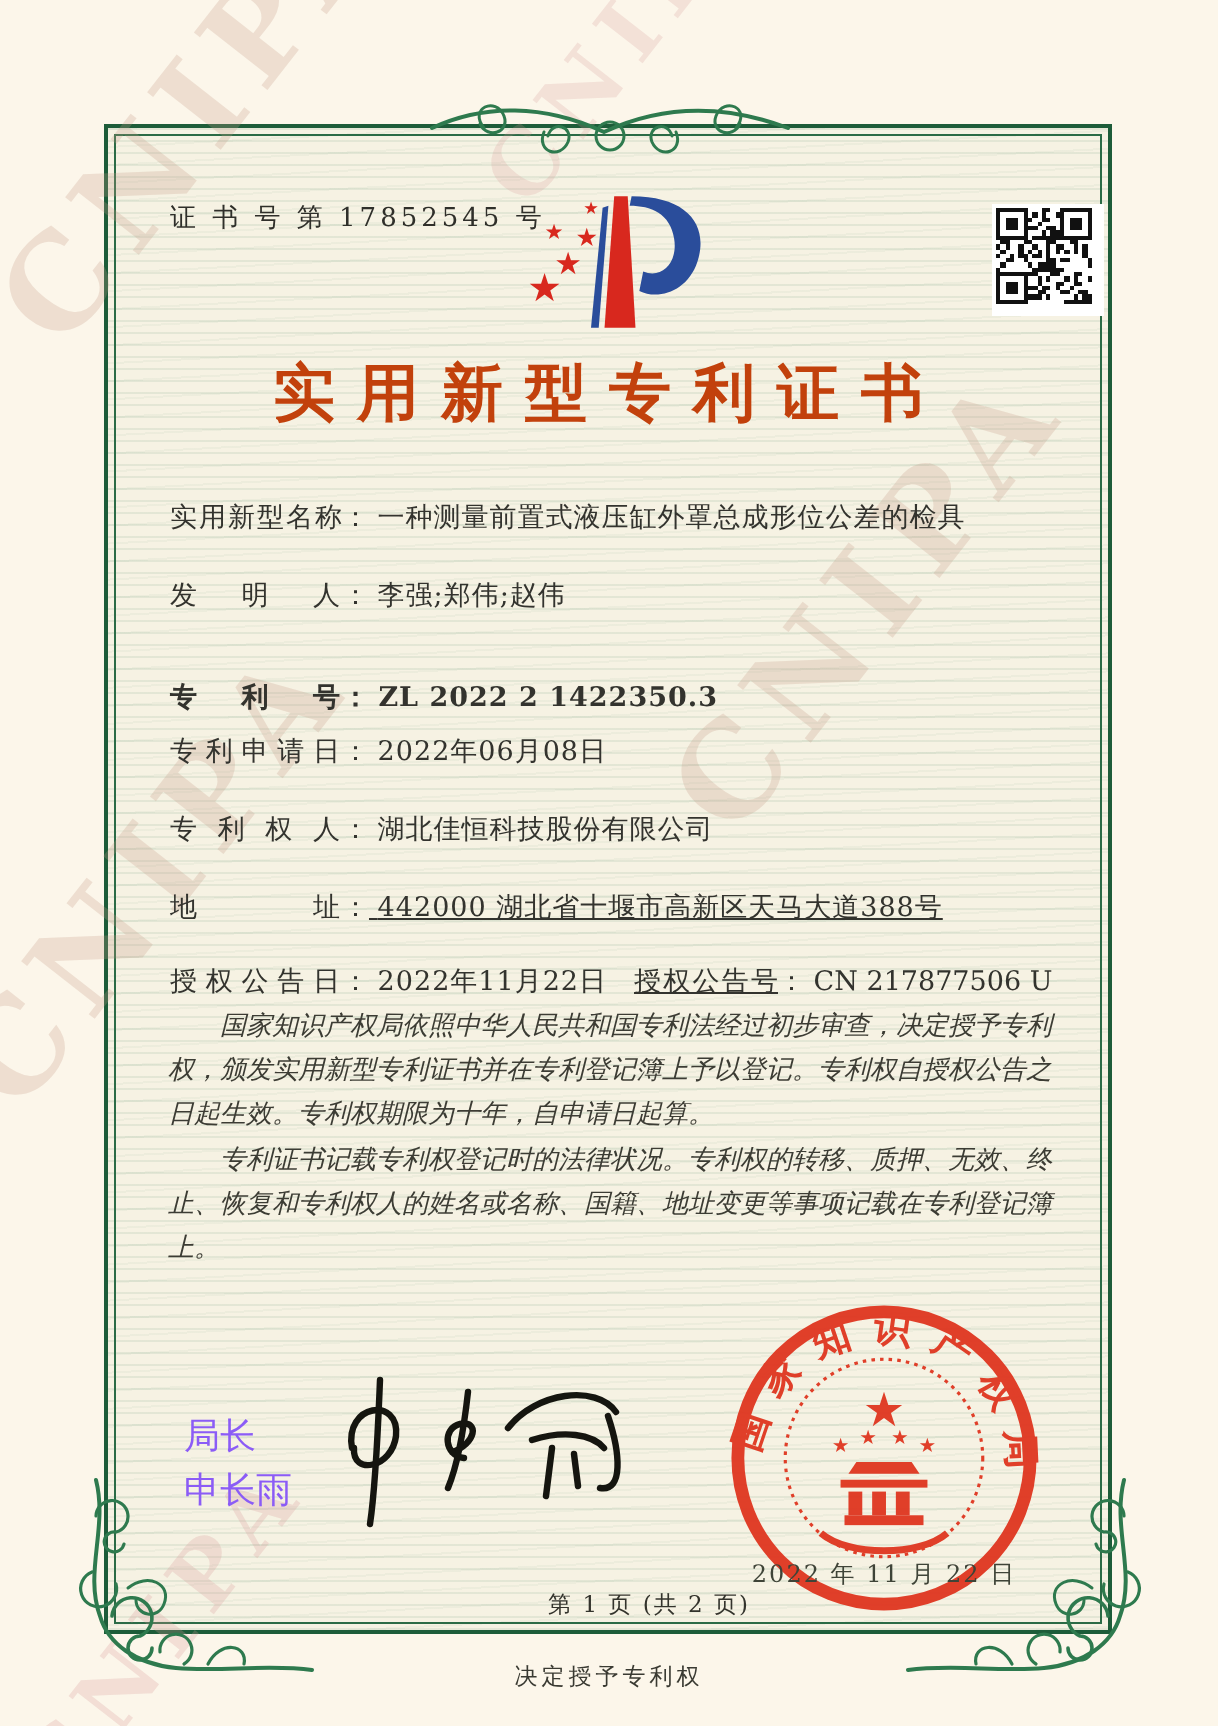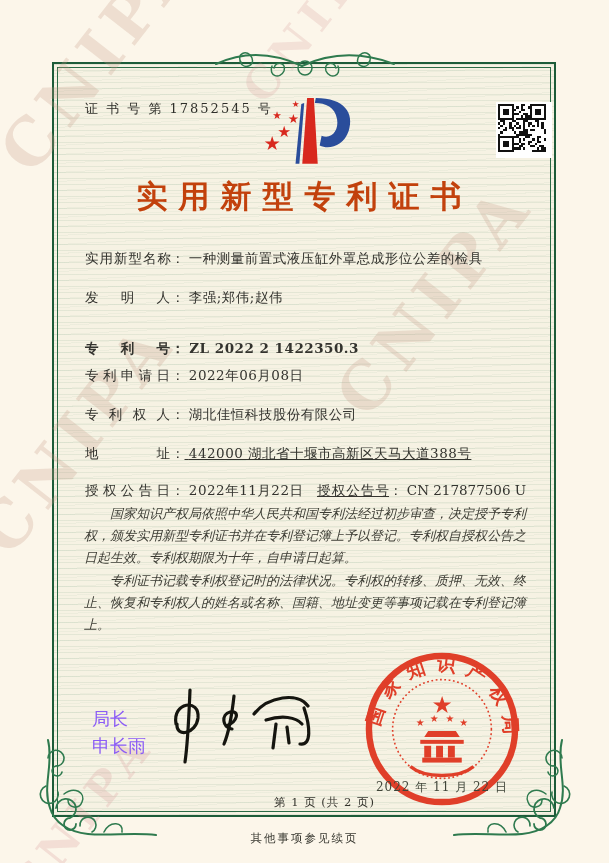--- a/index.html
+++ b/index.html
@@ -668,16 +668,16 @@
         <rect x="62" y="97" width="7" height="12"></rect>
         <rect x="74" y="97" width="7" height="12"></rect>
         <rect x="86" y="97" width="7" height="12"></rect>
         <rect x="60" y="109" width="40" height="5"></rect>
         <path d="M48,118 C62,130 98,130 112,118" stroke="#df321c" stroke-width="3.5" fill="none"></path>
       </g>
     </svg>
     <div class="seal-date">2022 年 11 月 22 日</div>
 
     <div class="page-num">第 1 页 (共 2 页)</div>
-    <div class="footnote">其他事项参见续页</div>
+    <div class="footnote">决定授予专利权</div>
 
   </div>
 </div>
 
 </body></html>

